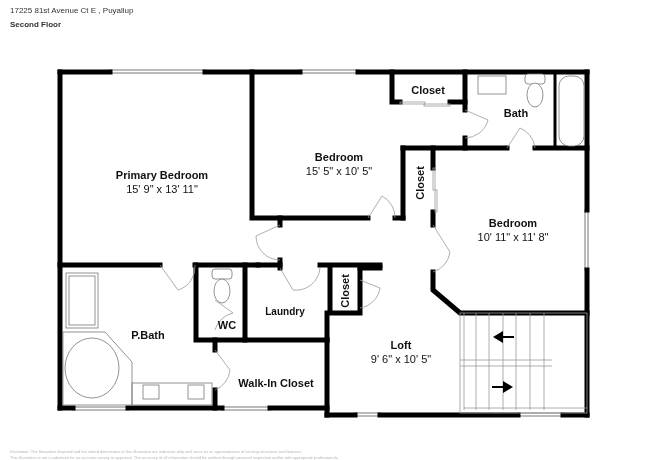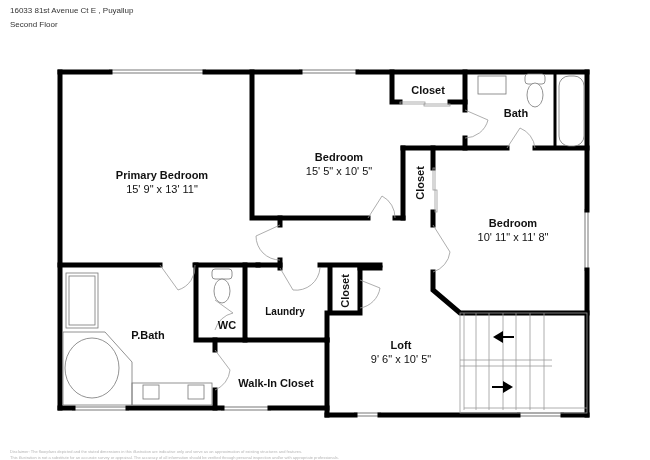--- a/index.html
+++ b/index.html
@@ -7,22 +7,22 @@
   .hdr { position:absolute; left:10px; font-size:8px; color:#333; }
   .disc { position:absolute; left:10px; font-size:4px; color:#b5b5b5; white-space:nowrap; }
   svg { position:absolute; left:0; top:0; }
   .lbl { font-family:"Liberation Sans", sans-serif; fill:#111; }
   .rn { font-weight:bold; font-size:11px; }
   .rd { font-size:11px; }
 </style>
 </head>
 <body>
 
-<div class="hdr" style="top:6px;">16033 81st Avenue Ct E , Puyallup</div>
-<div class="hdr" style="top:20px;">Second Floor</div>
+<div class="hdr" style="top:6px;">17225 81st Avenue Ct E , Puyallup</div>
+<div class="hdr" style="top:20px;font-weight:bold;">Second Floor</div>
 
 <svg width="650" height="460" viewBox="0 0 650 460">
 
   <g stroke="#bbbbbb" stroke-width="2" fill="#fff">
     <rect x="110" y="70" width="95" height="3"></rect>
     <rect x="300" y="70" width="58" height="3"></rect>
     <rect x="585" y="210" width="3" height="60"></rect>
     <rect x="73" y="407" width="55" height="3"></rect>
     <rect x="222" y="407" width="48" height="3"></rect>
     <rect x="355" y="413" width="25" height="3"></rect>

